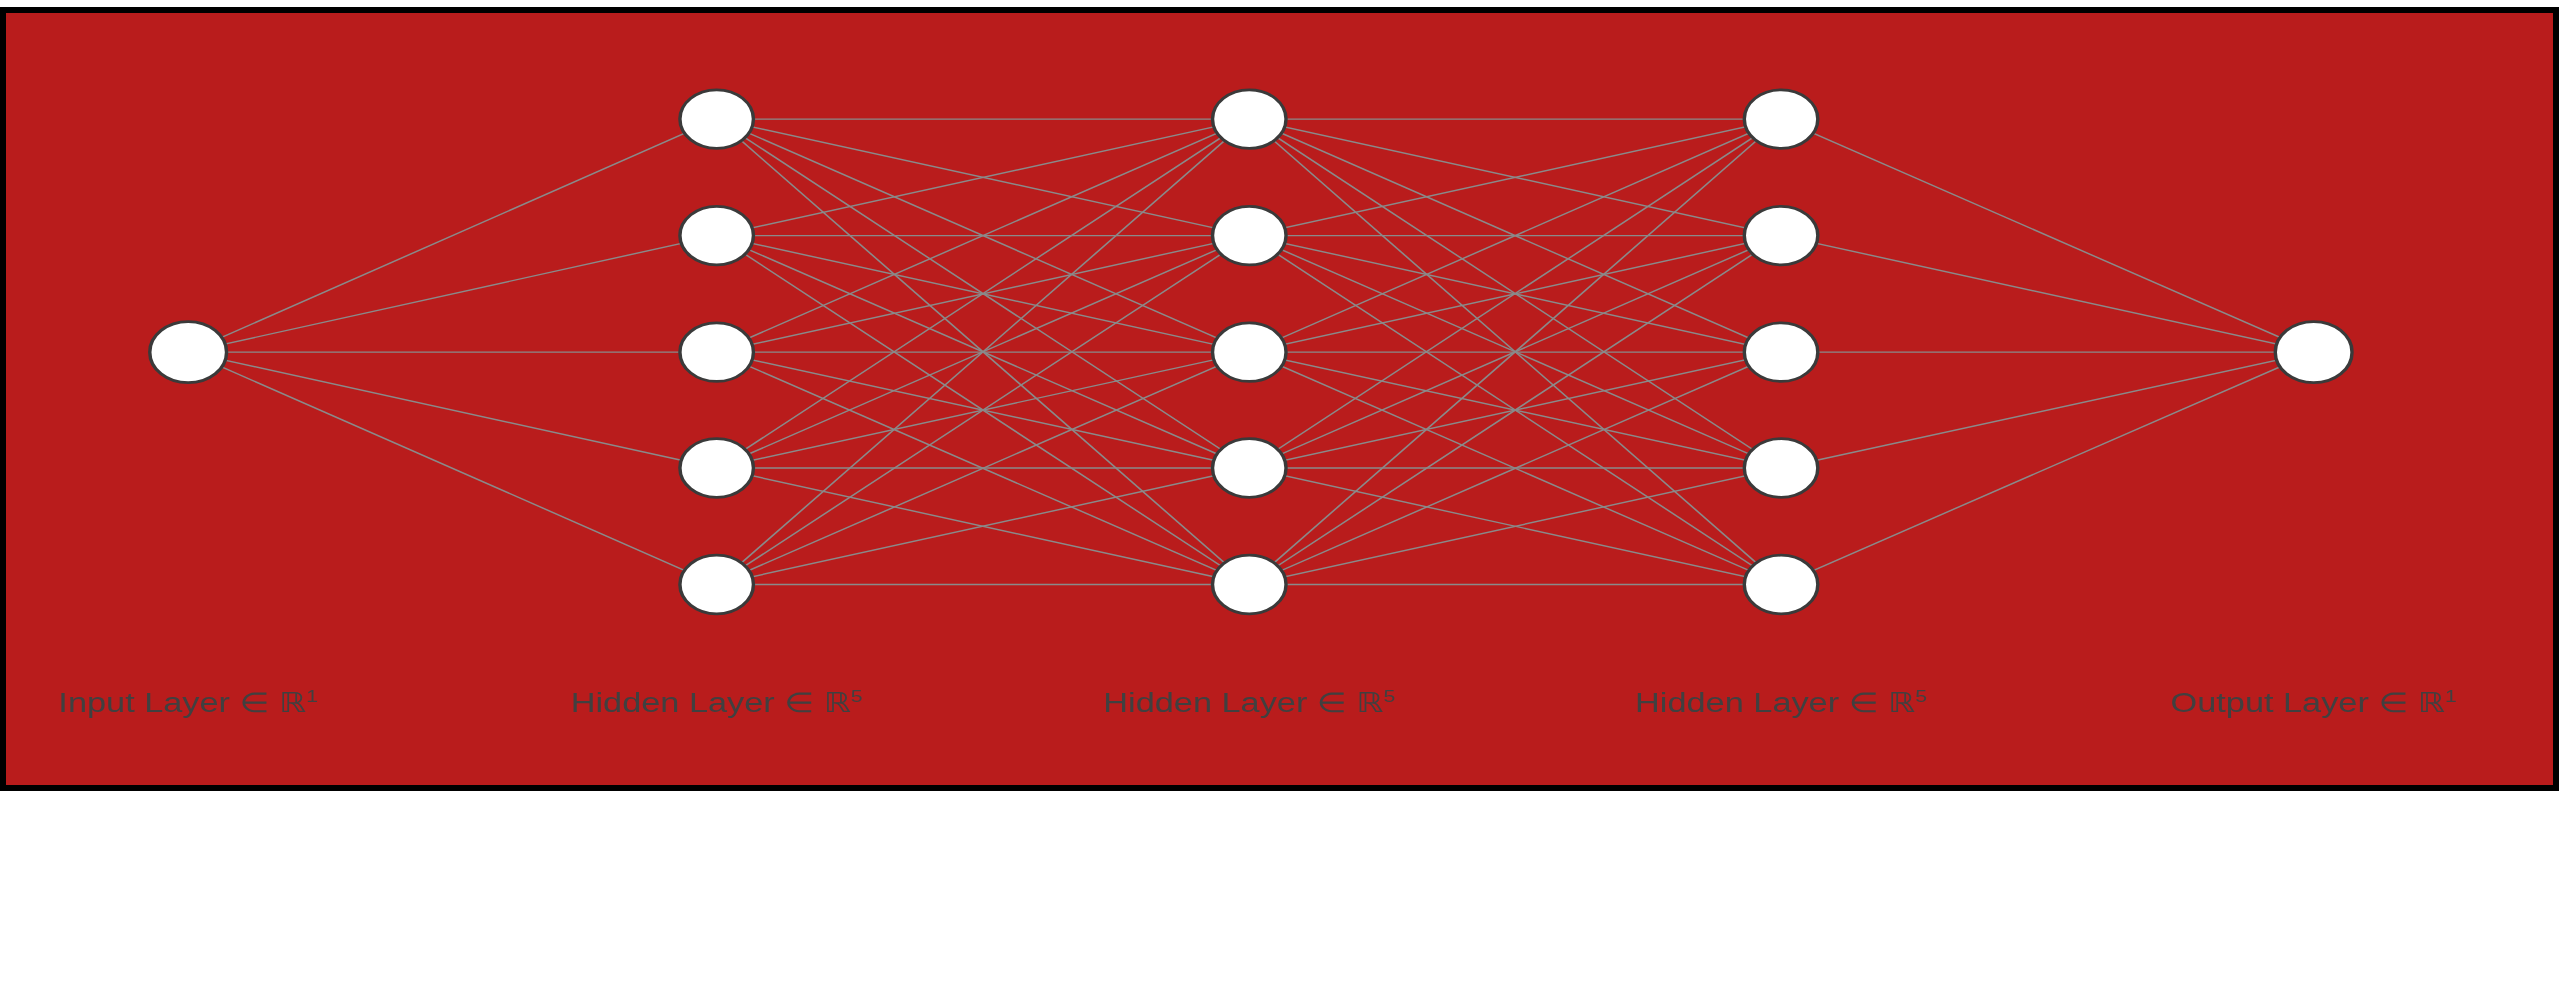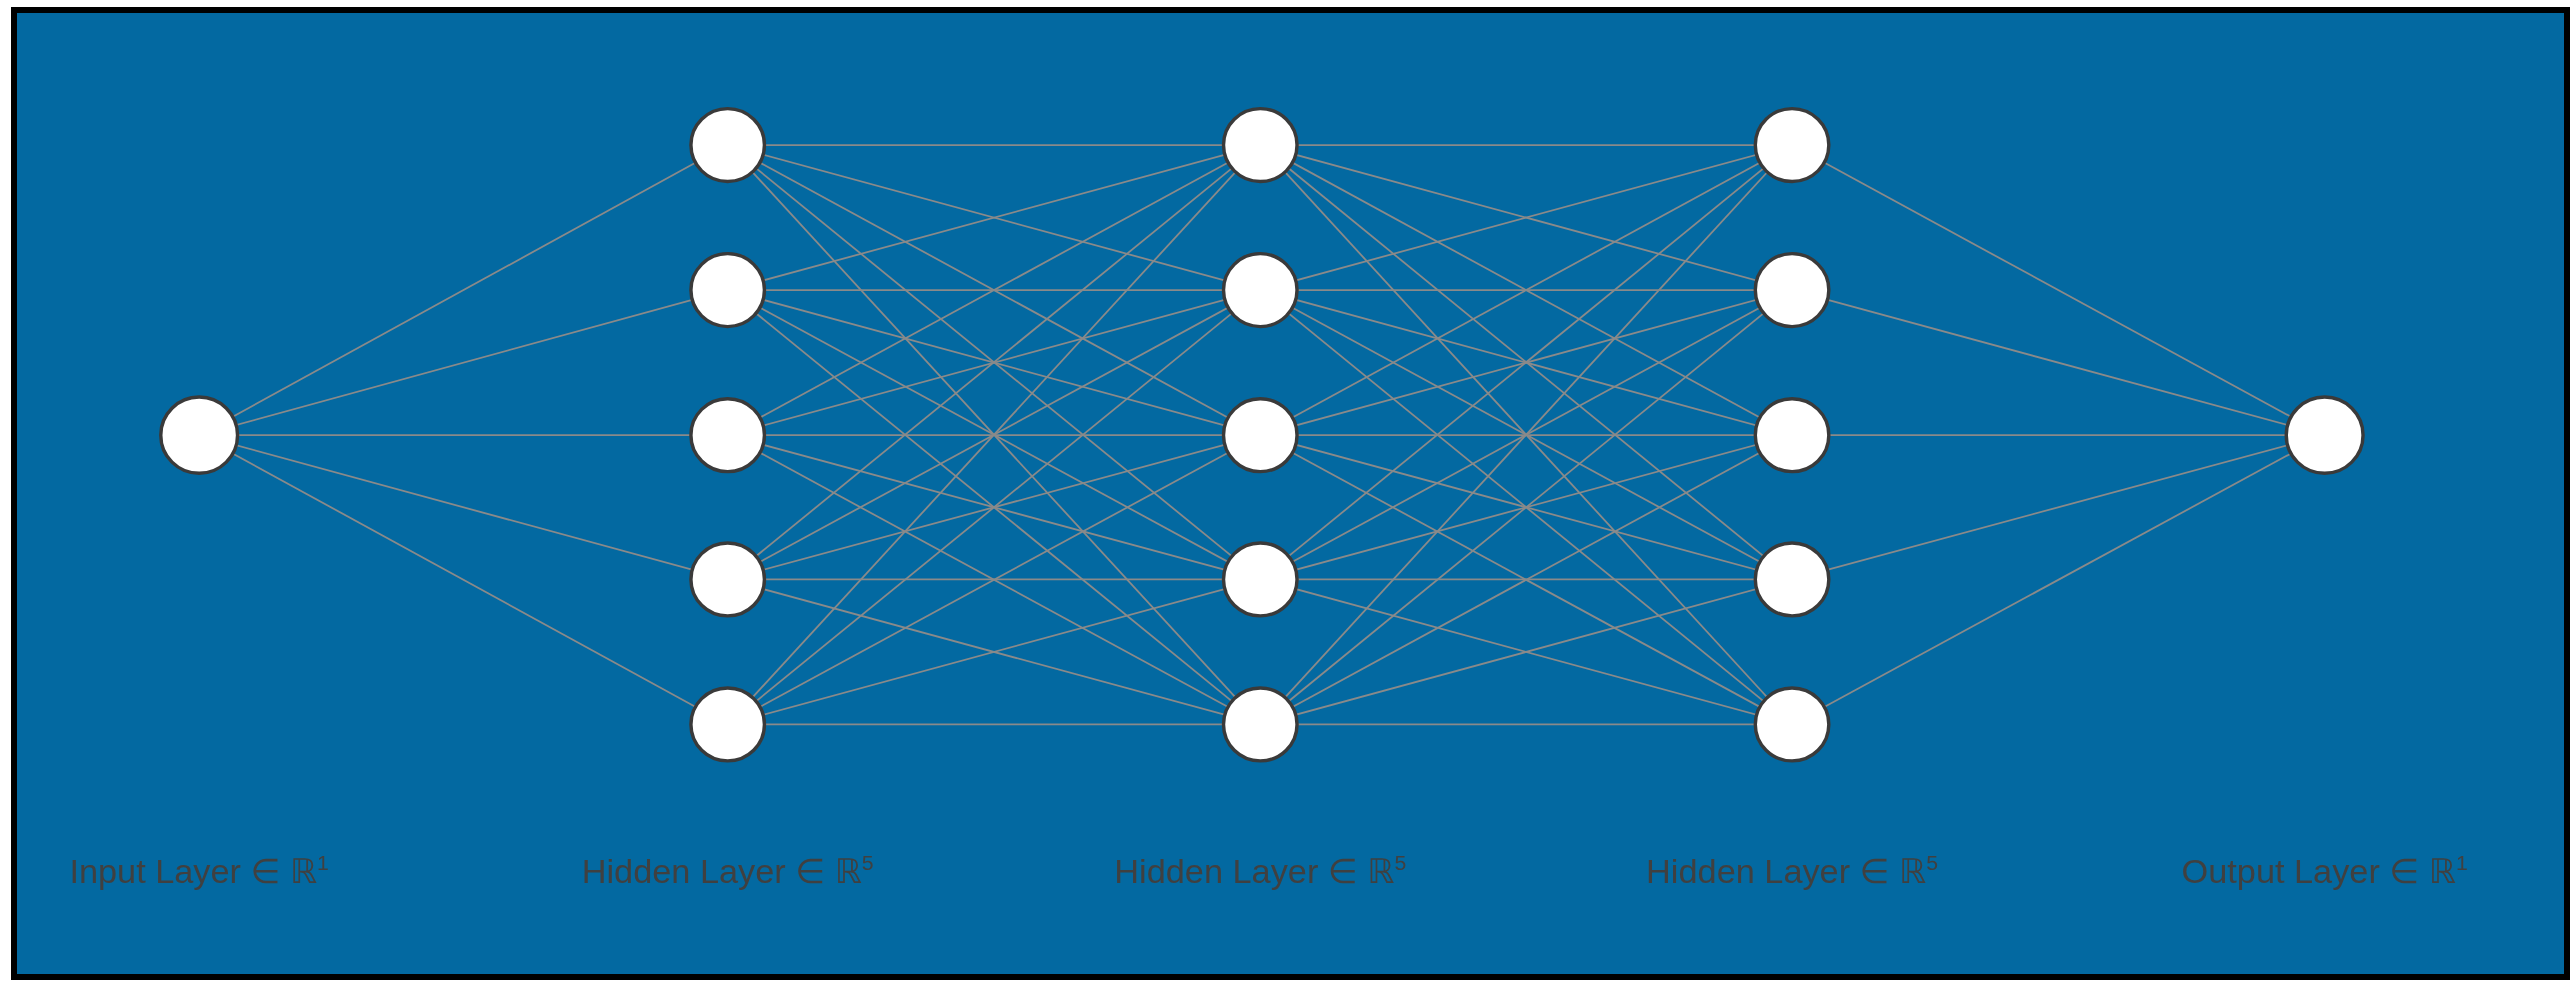--- a/index.html
+++ b/index.html
@@ -9,27 +9,27 @@
     background: #ffffff;
   }
   body {
     width: 2576px;
     height: 995px;
     font-family: "Liberation Sans", sans-serif;
     overflow: hidden;
   }
   #figure-frame {
     position: absolute;
-    left: 11px;
+    left: 0;
     top: 7.4px;
     width: 2559px;
-    height: 973px;
+    height: 784px;
     box-sizing: border-box;
     border: 6.6px solid #000000;
-    background: #0369a1;
+    background: #b91c1c;
   }
   #network-canvas {
     position: absolute;
     left: 0;
     top: 0;
     width: 100%;
     height: 100%;
     display: block;
   }
   .edge-line {

